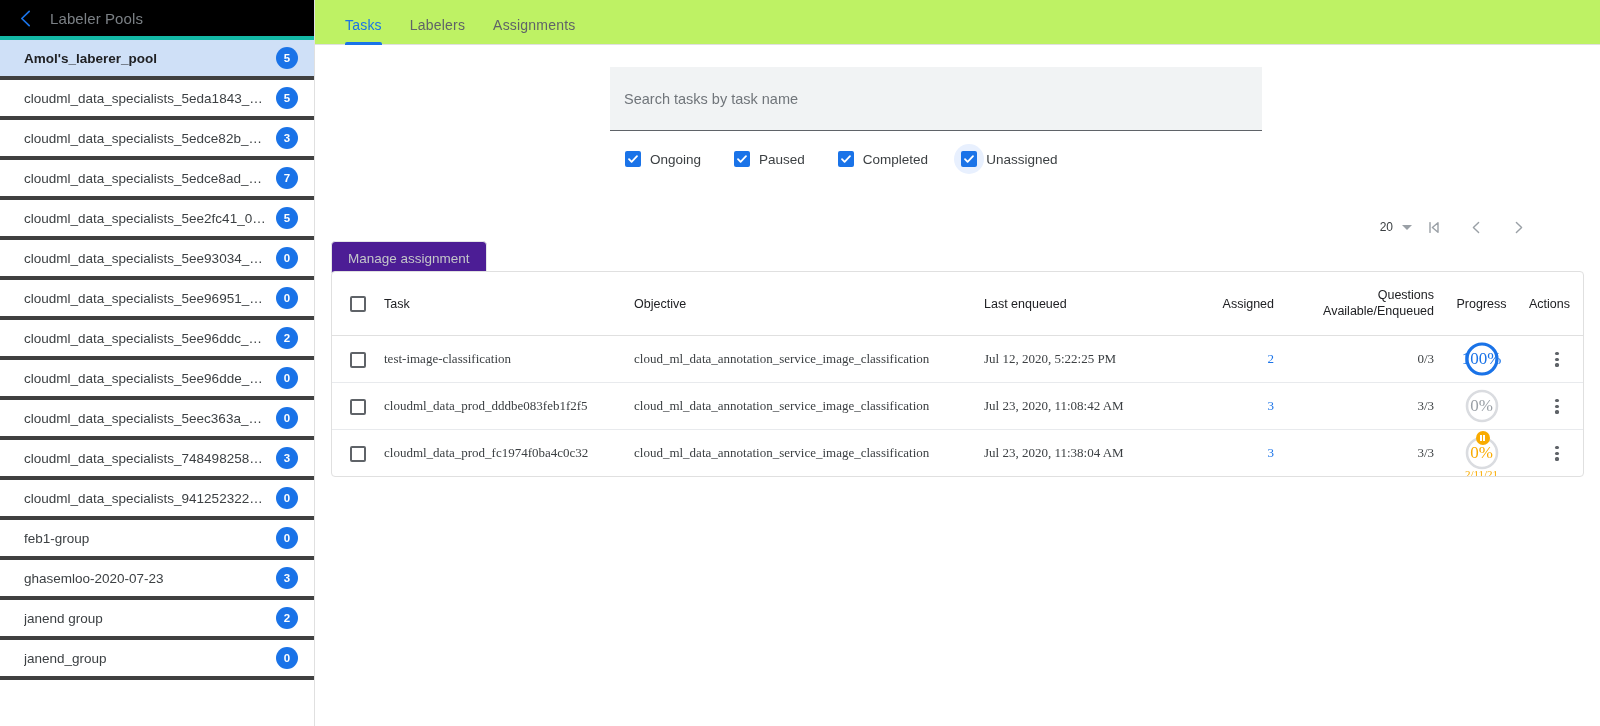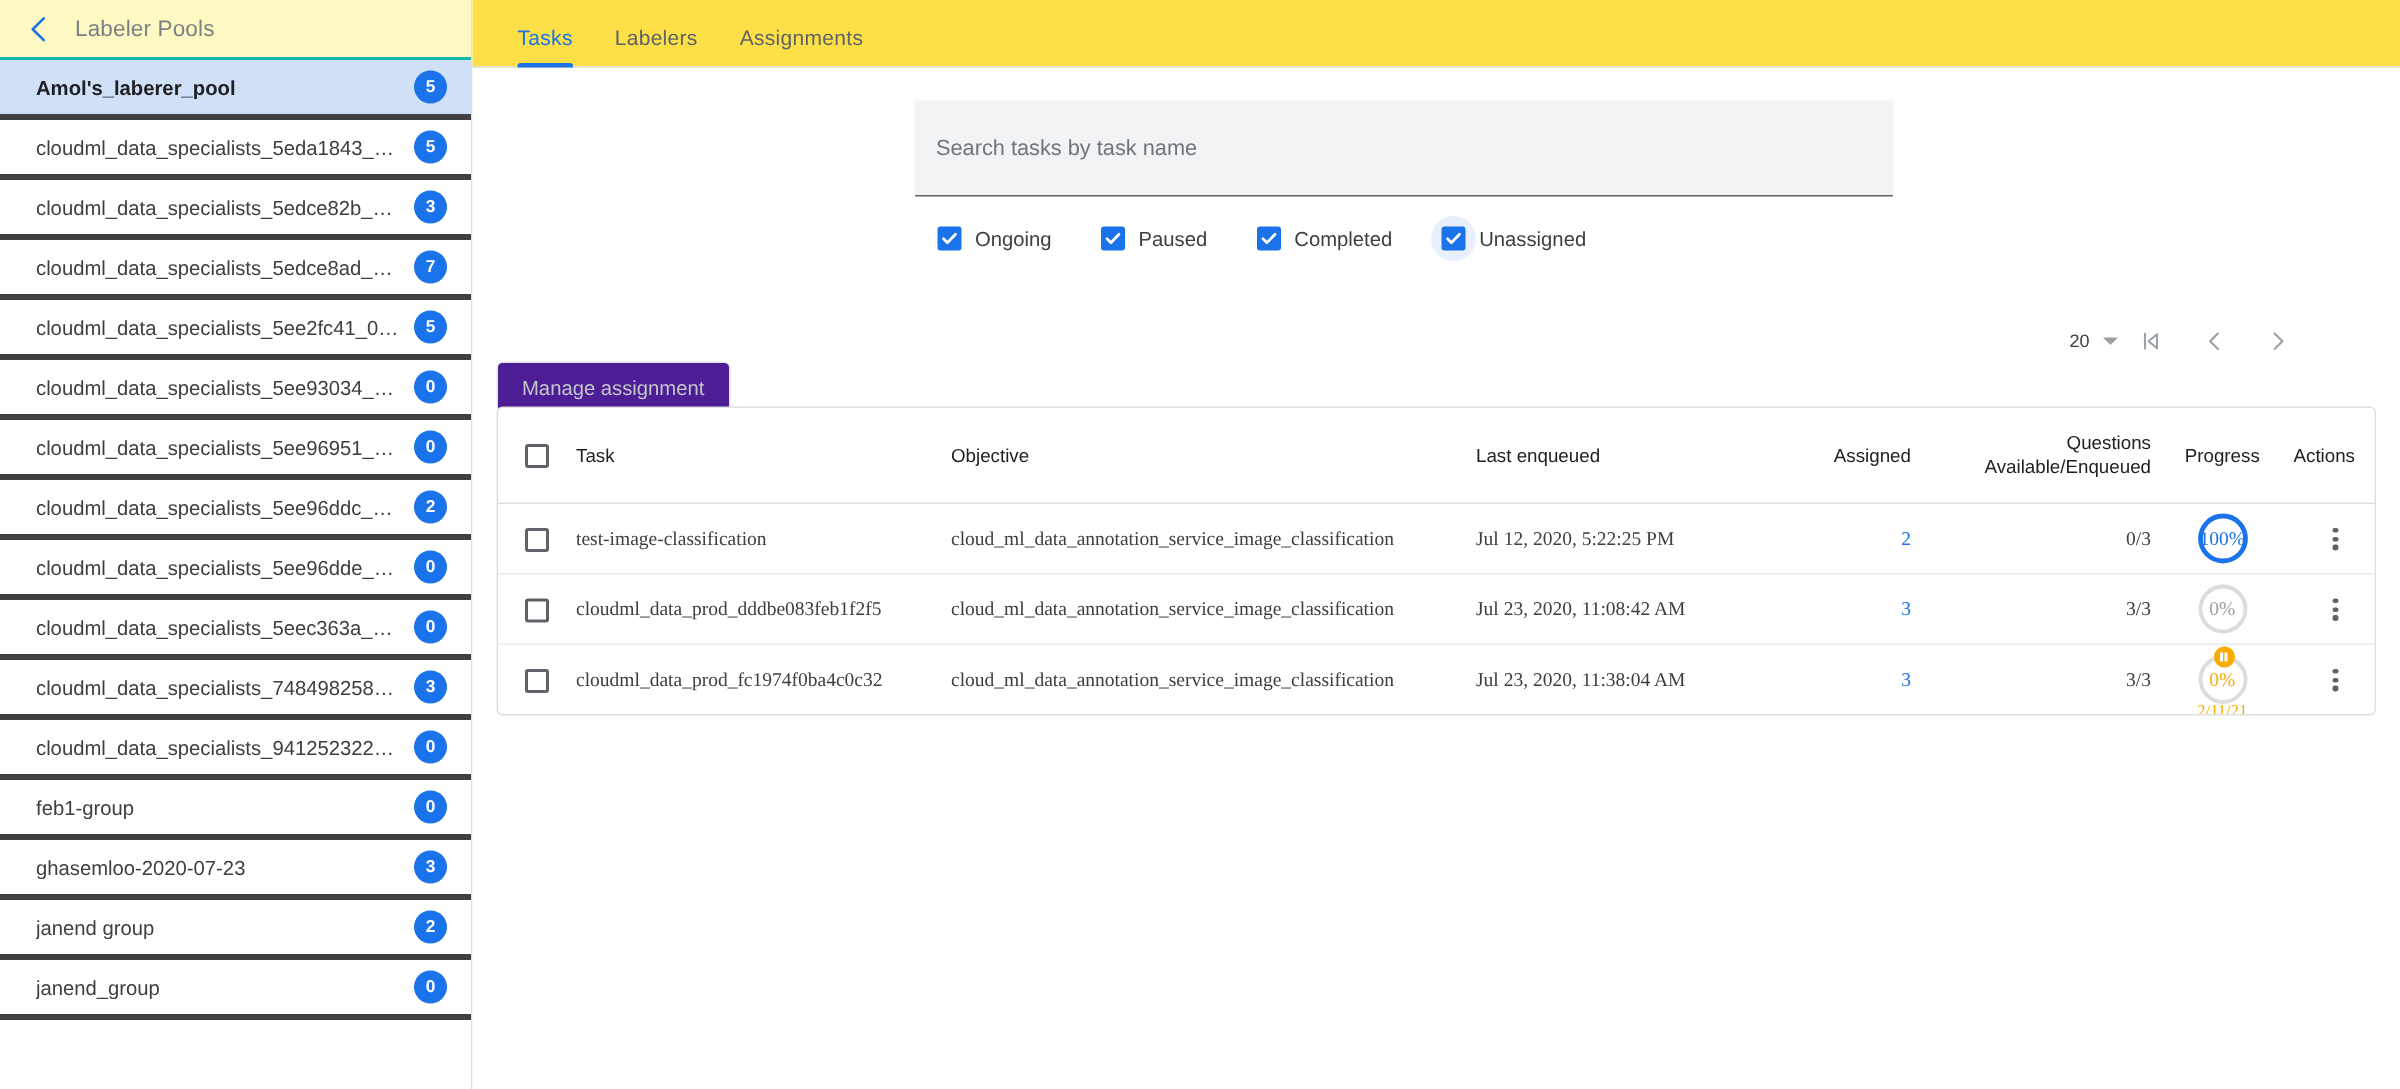--- a/index.html
+++ b/index.html
@@ -16,24 +16,24 @@
   
   #sidebar {
     width: 315px; height: 726px;
     background: #ffffff;
     border-right: 1px solid #e0e0e0;
     display: flex; flex-direction: column;
     overflow: hidden;
   }
   .sidebar-header {
     height: 40px; min-height: 40px;
-    background: #fef9c3;
+    background: #000000;
     display: flex; align-items: center;
     padding-left: 14px;
-    border-bottom: 2px solid #14b8a6;
+    border-bottom: 4px solid #14b8a6;
   }
   .back-arrow {
     width: 22px; height: 22px;
     display: flex; align-items: center; justify-content: center;
     color: #1a73e8; cursor: pointer;
   }
   .back-arrow svg { display:block; }
   .sidebar-title {
     margin-left: 14px;
     font-size: 15px; color: #7b8085; font-weight: 400;
@@ -70,21 +70,21 @@
   #main {
     flex: 1; height: 726px; position: relative;
     background: #fff;
     display: flex; flex-direction: column;
   }
   .tabbar {
     height: 45px; min-height: 45px;
     display: flex; align-items: flex-end;
     border-bottom: 1px solid #e0e0e0;
     padding-left: 16px;
-    background: #fde047;
+    background: #bef264;
   }
   .tab {
     position: relative;
     padding: 0 14px 11px 14px;
     font-size: 14px; color: #5f6368;
     cursor: pointer; letter-spacing: .2px;
   }
   .tab.active { color: #1a73e8; font-weight: 500; }
   .tab.active::after {
     content:""; position:absolute; left:14px; right:14px; bottom:-1px;
@@ -194,21 +194,21 @@
   
   .donut-wrap { position: relative; width: 64px; height: 46px; margin: 0 auto; }
   .donut {
     position: absolute; left: 50%; top: 50%;
     transform: translate(-50%,-50%);
     width: 34px; height: 34px;
   }
   .donut .lbl {
     position: absolute; left: 0; top: 0; width: 34px; height: 34px;
     display: flex; align-items: center; justify-content: center;
-    font-size: 13px;
+    font-size: 17px;
   }
   .pause-badge {
     position: absolute; left: 50%; top: 1px; margin-left: 1px;
     transform: translateX(-50%);
     width: 14px; height: 14px; border-radius: 50%;
     background: #f9ab00;
     display: flex; align-items: center; justify-content: center;
   }
   .pause-badge i {
     display:block; width: 1.5px; height: 6px; background:#fff; margin: 0 0.8px;

